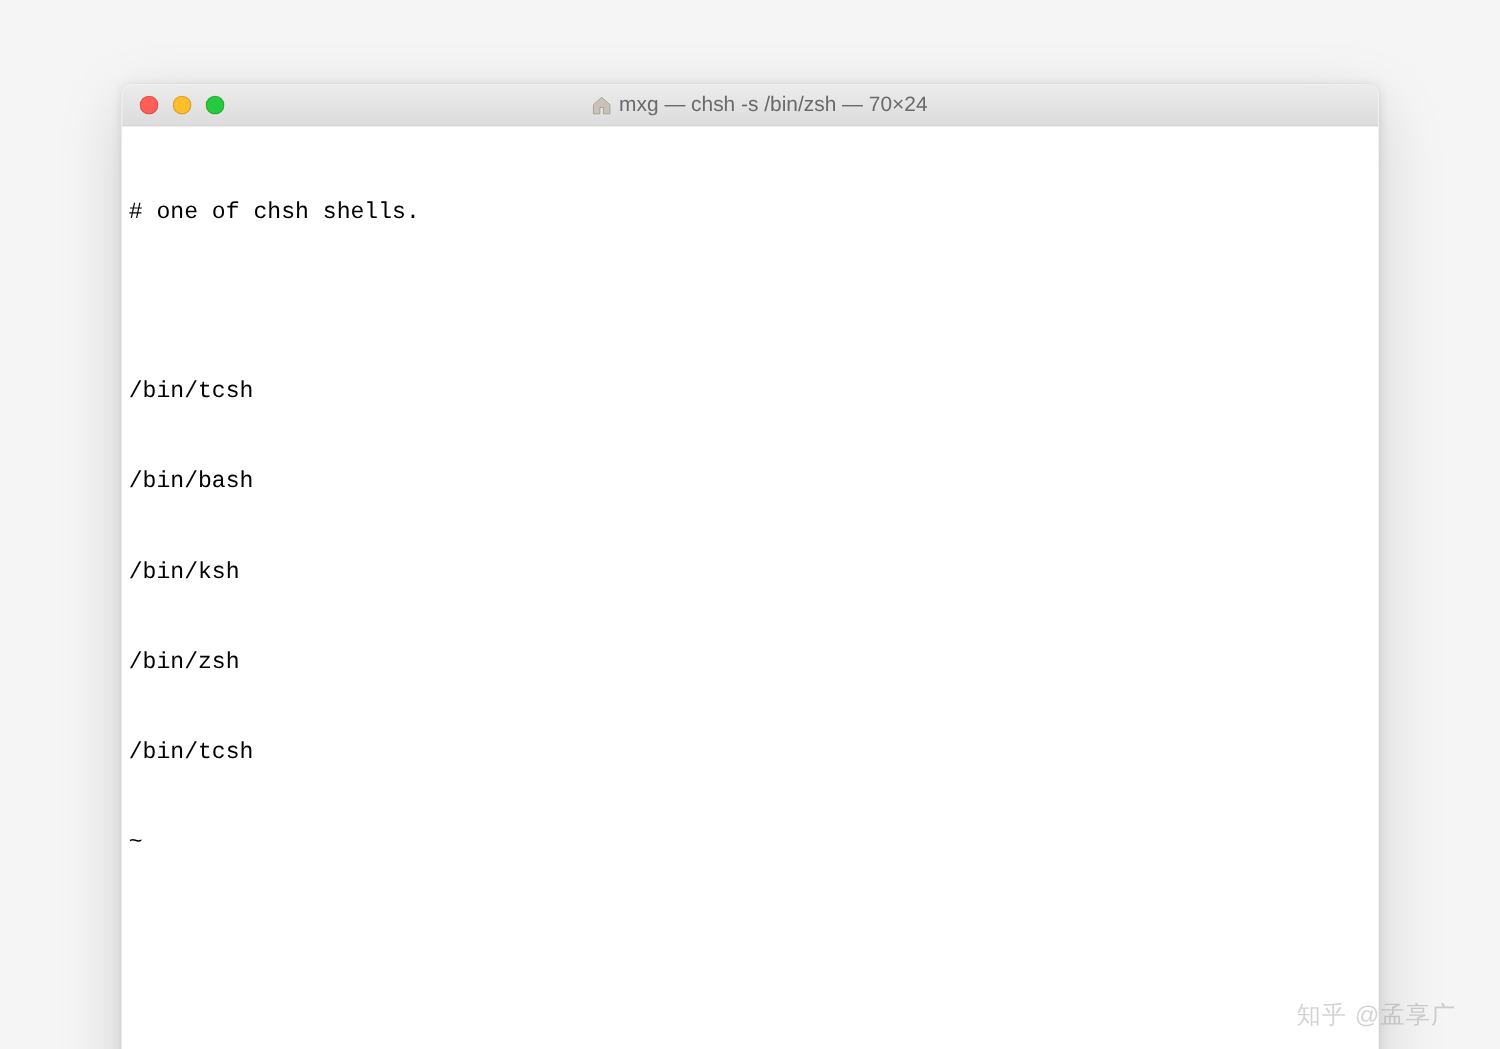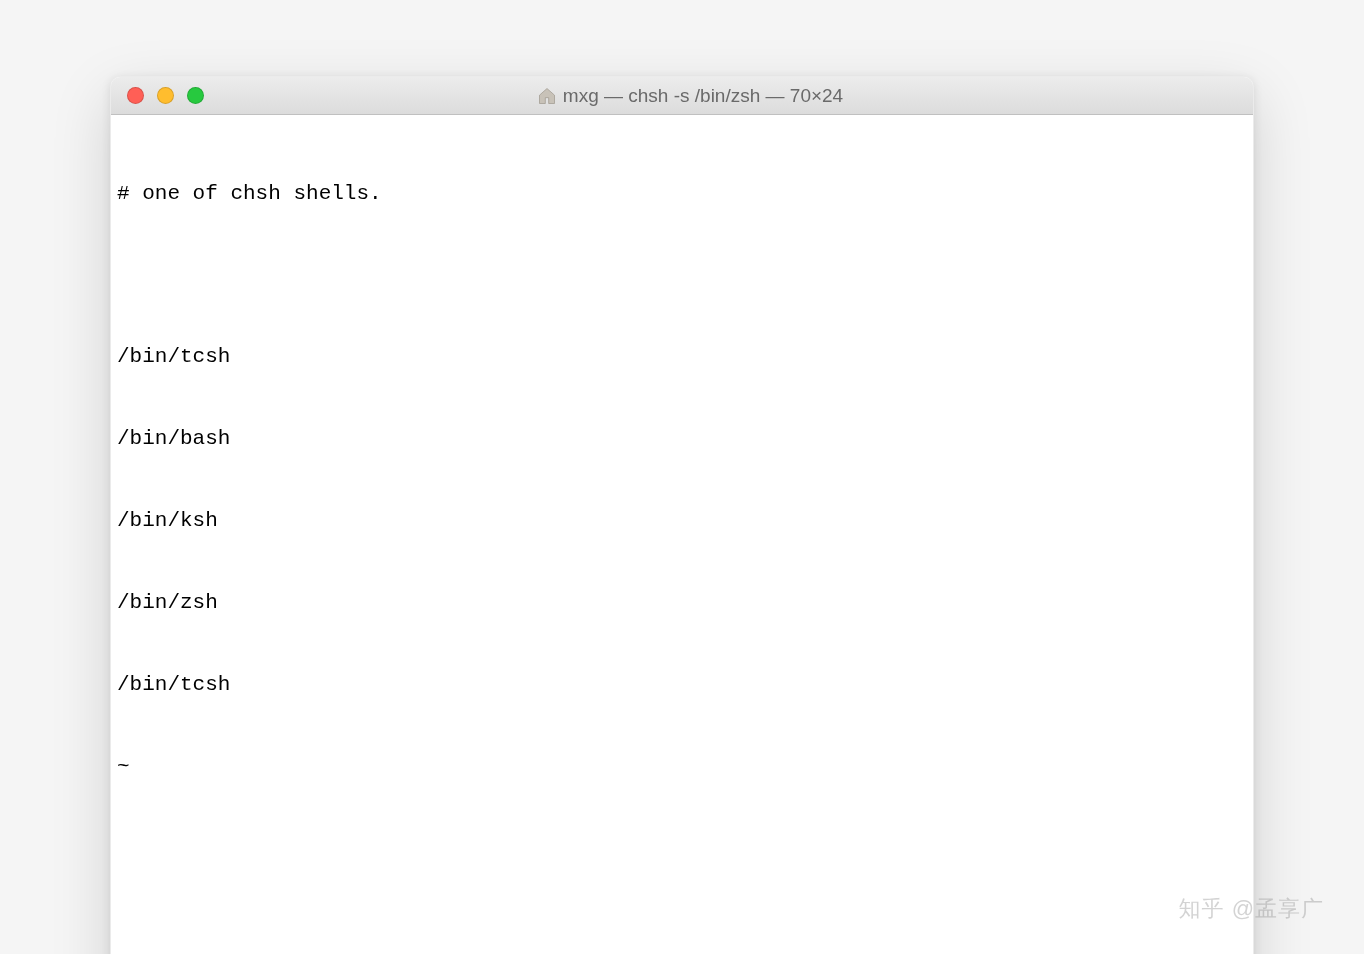--- a/index.html
+++ b/index.html
@@ -90,21 +90,21 @@
     
     .line {
       height: 27.3px;
       display: flex;
       align-items: center;
     }
     
     .watermark {
       position: absolute;
       right: 40px;
-      bottom: 30px;
+      bottom: 16px;
       font-size: 22px;
       color: rgba(128,128,128,0.35);
       font-family: -apple-system, sans-serif;
       letter-spacing: 1px;
     }
   </style>
 </head>
 <body>
 
 <div class="window">

